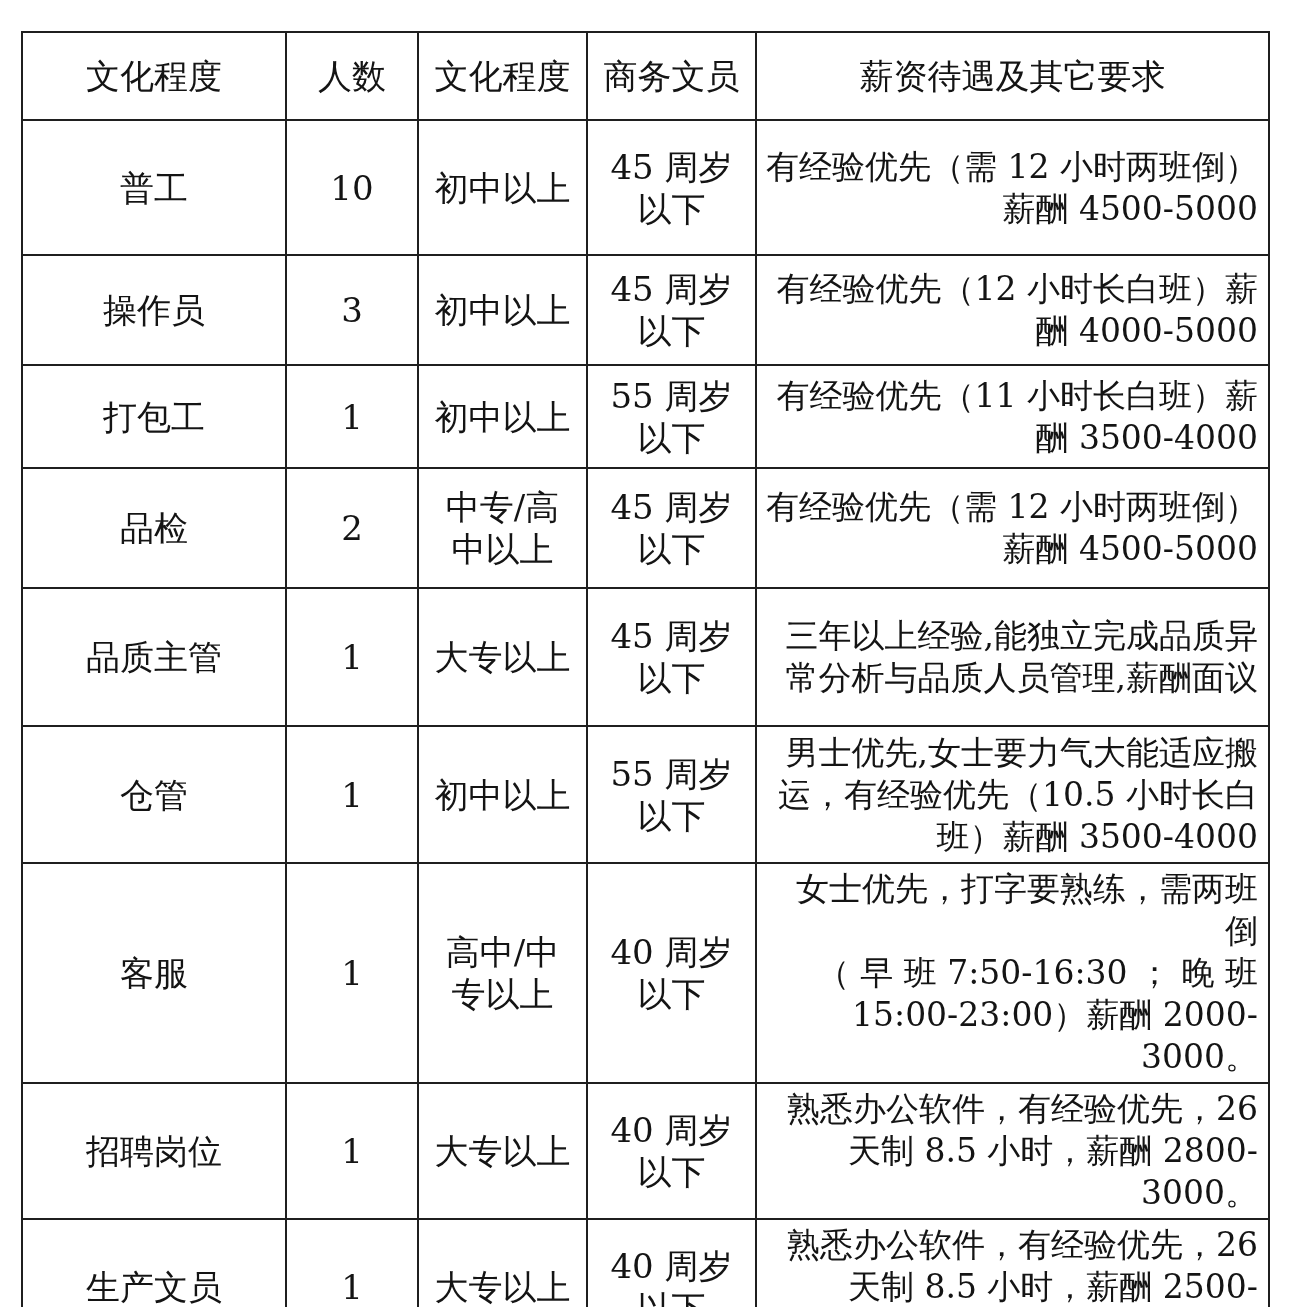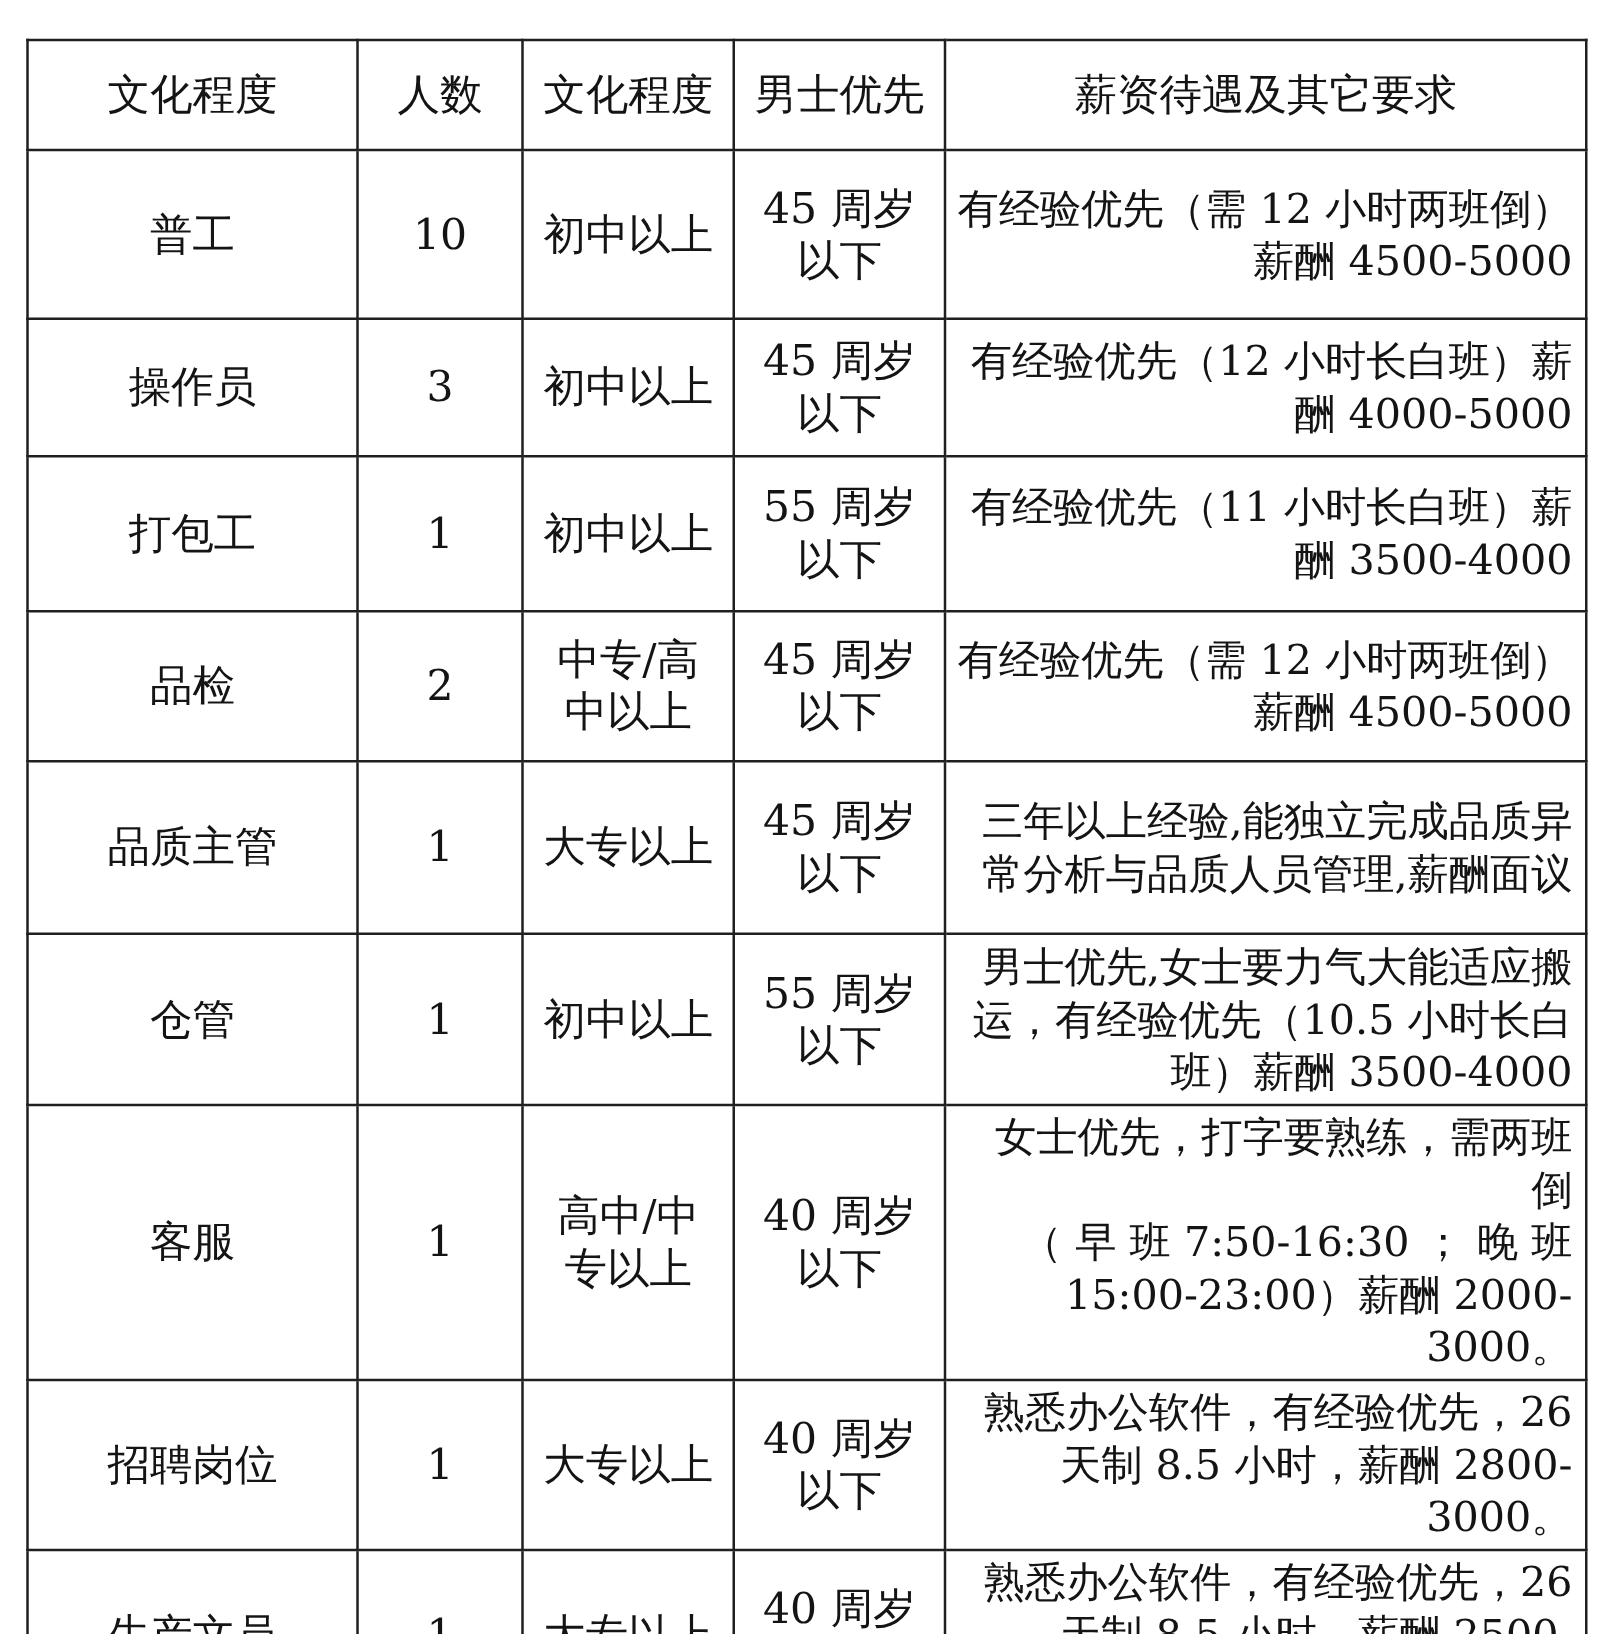--- a/index.html
+++ b/index.html
@@ -40,21 +40,21 @@
     overflow: hidden;
   }
   th { height: 82px; }
   td.salary {
     text-align: right;
     font-size: 33px;
     padding: 4px 10px 4px 9px;
   }
   tr.h113 { height: 135px; }
   tr.h110 { height: 110px; padding-left: 31px; }
-  tr.h112 { height: 124px; }
+  tr.h112 { height: 103px; }
   tr.h120 { height: 120px; }
   tr.h106 { height: 138px; }
   tr.h137 { height: 137px; }
   tr.h126 { height: 126px; }
 </style>
 </head>
 <body>
 
 <div class="sheet">
   <table class="recruit">
@@ -63,21 +63,21 @@
         <col class="c-num">
         <col class="c-edu">
         <col class="c-age">
         <col class="c-sal">
     </colgroup>
     <tbody>
       <tr>
         <th>文化程度</th>
         <th>人数</th>
         <th>文化程度</th>
-        <th>男士优先</th>
+        <th>商务文员</th>
         <th>薪资待遇及其它要求</th>
       </tr>
 
       <tr class="h113">
         <td>普工</td>
         <td>10</td>
         <td>初中以上</td>
         <td>45 周岁
 以下</td>
         <td class="salary">有经验优先（需 12 小时两班倒）

